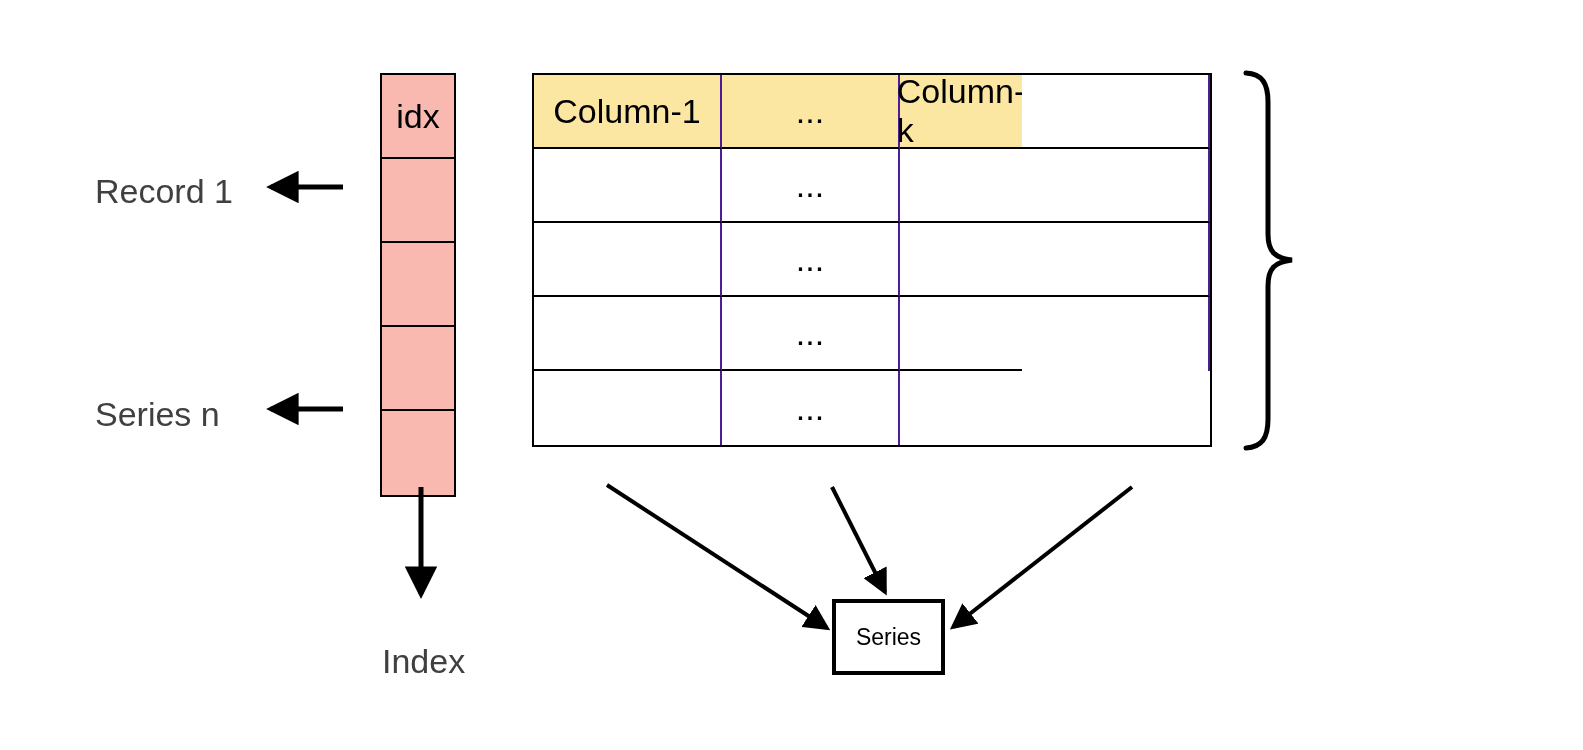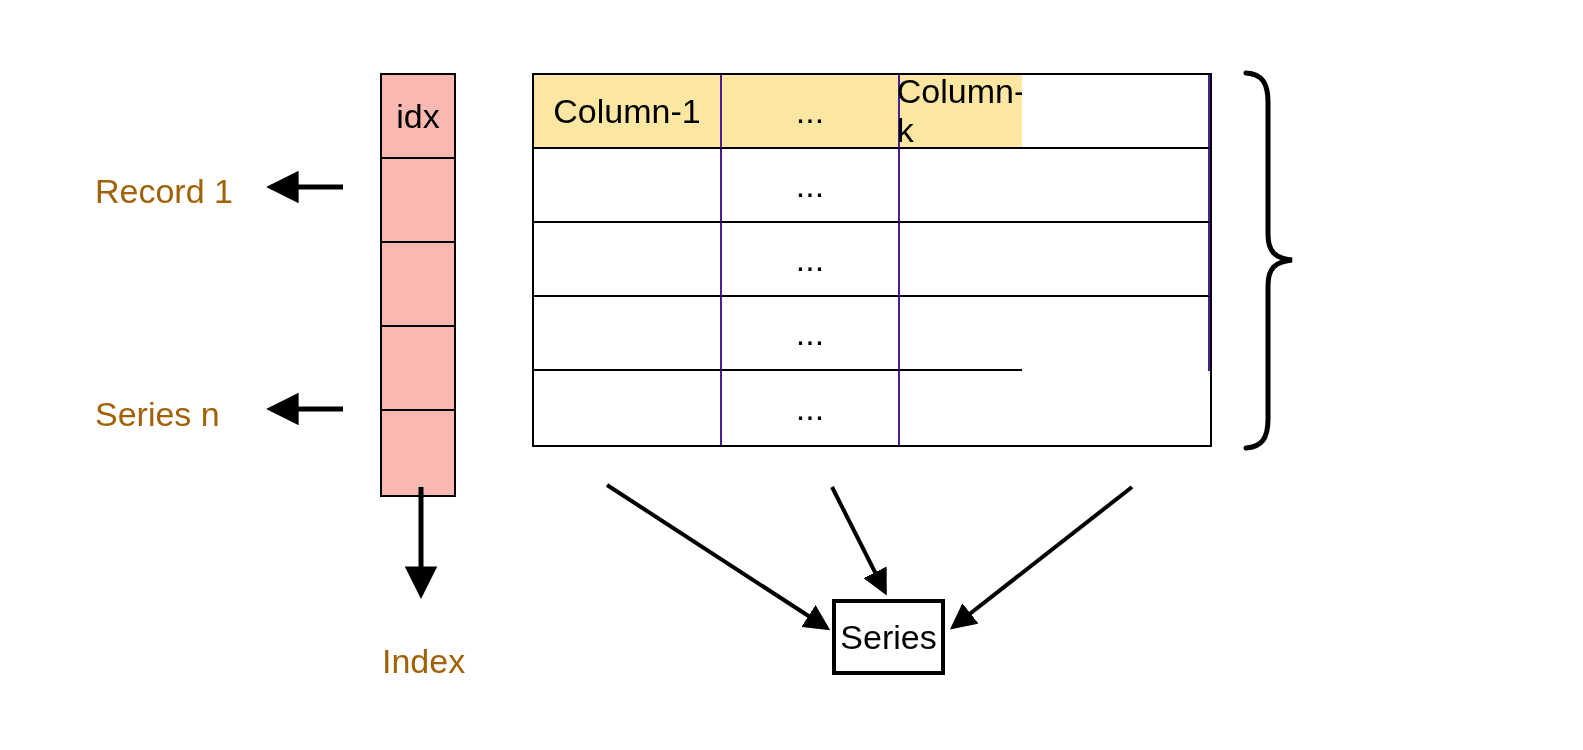--- a/index.html
+++ b/index.html
@@ -14,21 +14,21 @@
     background: var(--bg, #ffffff);
     font-family: "Liberation Sans", sans-serif;
     color: #000000;
     overflow: hidden;
   }
   .label {
     position: absolute;
     font-size: 34px;
     line-height: 1;
     white-space: nowrap;
-    color: #a16207;
+    color: #404040;
   }
   
   .idx-col {
     position: absolute;
     left: 380px;
     top: 73px;
     width: 76px;
     border: 2px solid #000;
     box-sizing: border-box;
   }
@@ -73,21 +73,21 @@
     left: 832px;
     top: 599px;
     width: 113px;
     height: 76px;
     box-sizing: border-box;
     border: 4px solid #000;
     background: #fff;
     display: flex;
     align-items: center;
     justify-content: center;
-    font-size: 34px;
+    font-size: 23px;
   }
   
   .overlay {
     position: absolute;
     left: 0;
     top: 0;
     pointer-events: none;
   }
 </style>
 </head>

